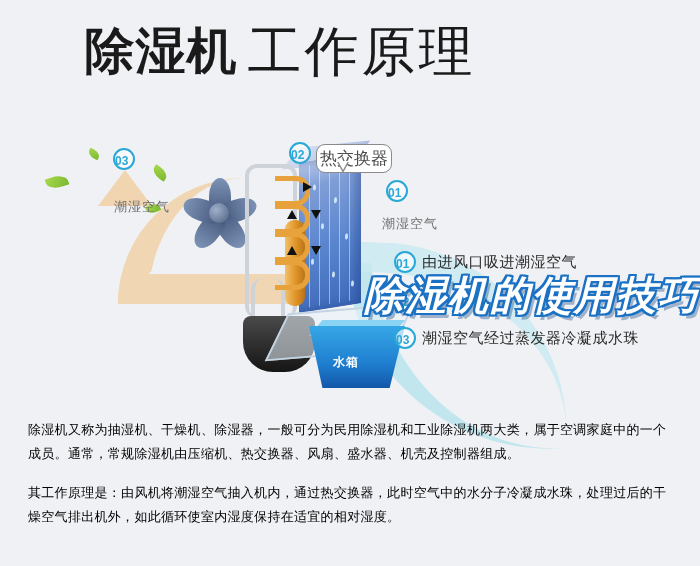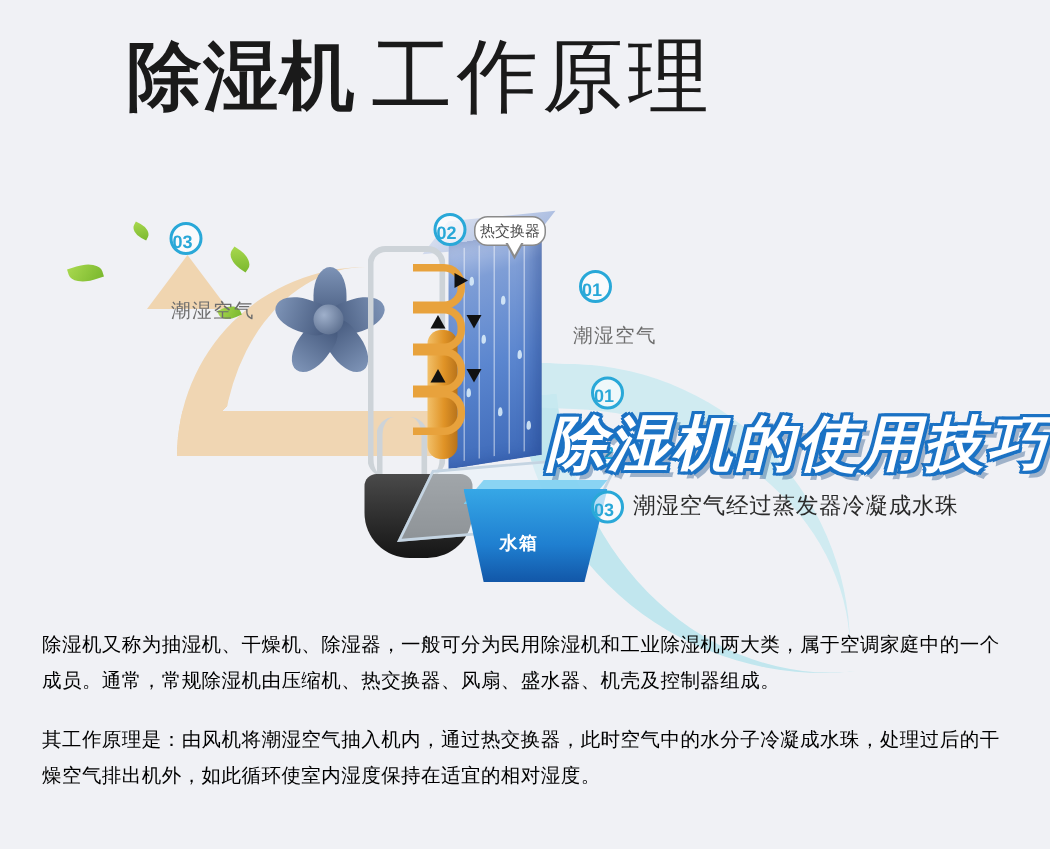--- a/index.html
+++ b/index.html
@@ -317,21 +317,21 @@
     color: #6d6d6d;
     letter-spacing: 1px;
     white-space: nowrap;
   }
   .callout {
     position: absolute;
     border: 1.5px solid #8a8a8a;
     border-radius: 9px;
     background: #ffffff;
     padding: 2px 3px;
-    font-size: 10px;
+    font-size: 17px;
     color: #4d4d4d;
     white-space: nowrap;
   }
   .callout-stem {
     position: absolute;
     width: 0; height: 0;
     border-left: 6px solid transparent;
     border-right: 6px solid transparent;
     border-top: 11px solid #8a8a8a;
   }
@@ -491,20 +491,21 @@
   <div class="badge" style="left:289px;top:22px;">02</div>
   <div class="callout" style="left:316px;top:24px;">热交换器</div>
   <div class="callout-stem" style="left:337px;top:42px;">
       <i></i>
     </div>
 </div>
 
 <div class="steps">
   <div class="step">
     <div class="badge">01</div>
+    <div class="step-text">由进风口吸进潮湿空气</div>
   </div>
   <div class="step">
     <div class="badge">02</div>
   </div>
   <div class="step">
     <div class="badge">03</div>
     <div class="step-text">潮湿空气经过蒸发器冷凝成水珠</div>
   </div>
 </div>
 

